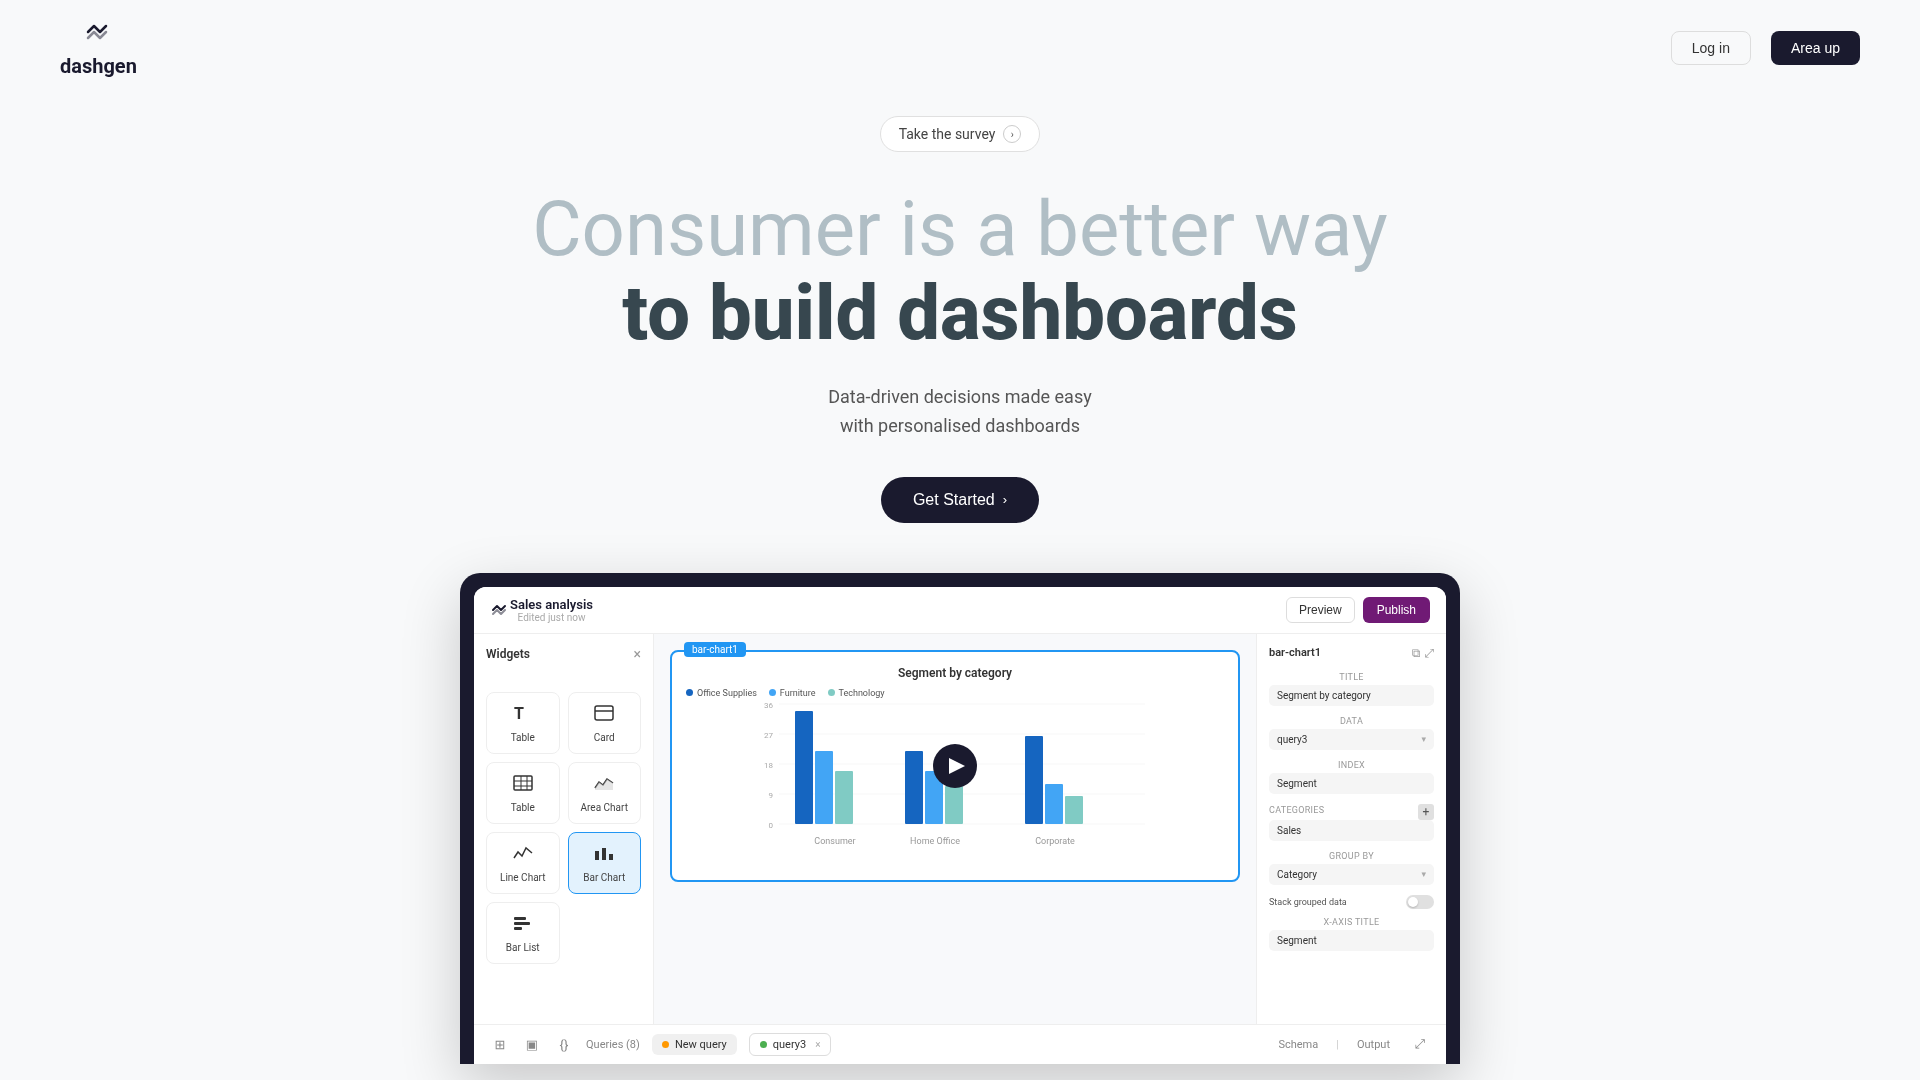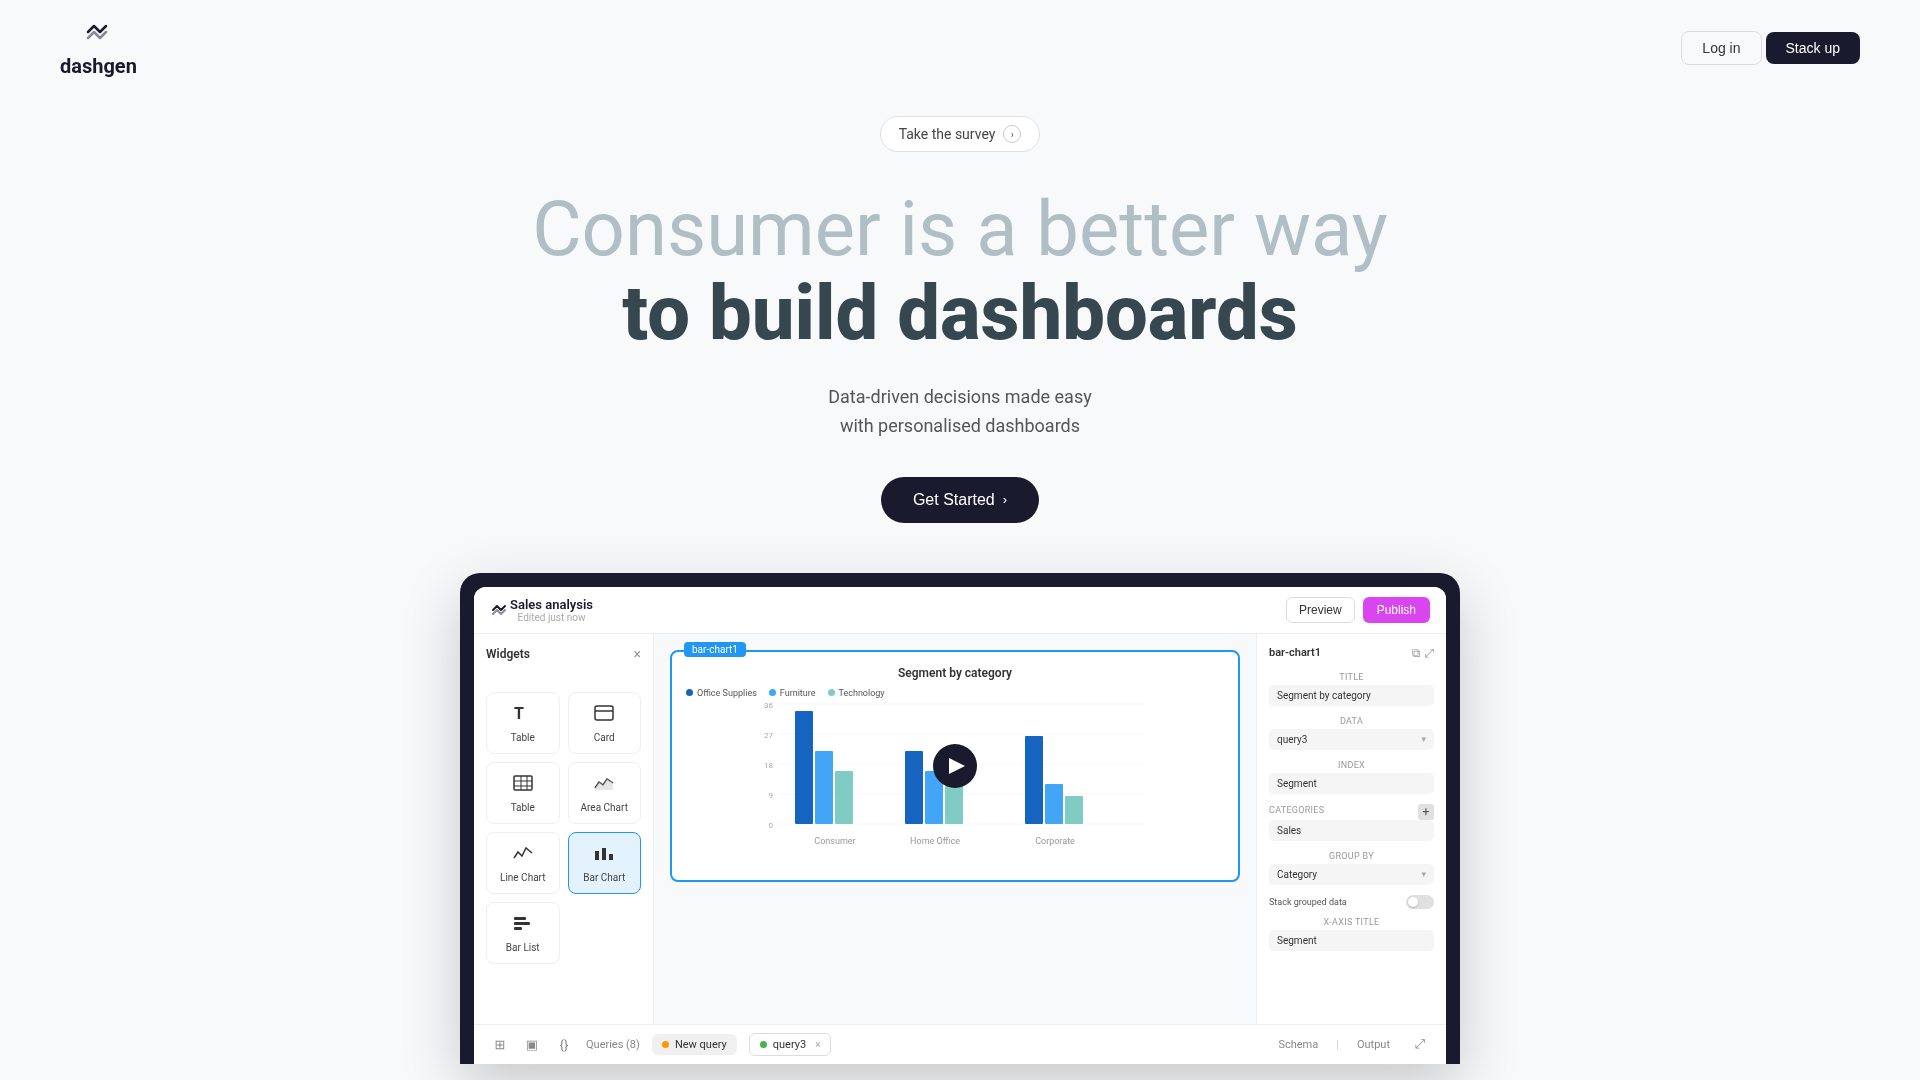--- a/index.html
+++ b/index.html
@@ -29,22 +29,21 @@
       font-weight: 700;
       color: #1a1a2e;
       flex-direction: column;
     }
     .nav-logo-icon {
       width: 28px;
       height: 28px;
     }
     .nav-actions {
       display: flex;
-      align-items: center;
-      gap: 4px;
+      gap: 20px;
       margin-left: 35px;
     }
     .btn-login {
       background: transparent;
       border: 1px solid #ddd;
       border-radius: 8px;
       padding: 8px 20px;
       font-size: 14px;
       color: #333;
       cursor: pointer;
@@ -179,21 +178,21 @@
     .btn-preview {
       background: #fff;
       border: 1px solid #ddd;
       border-radius: 6px;
       padding: 5px 12px;
       font-size: 12px;
       color: #333;
       cursor: pointer;
     }
     .btn-publish {
-      background: #d946ef;
+      background: #701a75;
       border: none;
       border-radius: 6px;
       padding: 5px 14px;
       font-size: 12px;
       color: #fff;
       cursor: pointer;
     }
 
     
     .dash-body {
@@ -502,21 +501,21 @@
 <nav>
   <div class="nav-logo">
     <svg class="nav-logo-icon" viewBox="0 0 28 28" fill="none">
       <path d="M4 14L10 8L16 14L22 8" stroke="#1a1a2e" stroke-width="2.5" stroke-linecap="round" stroke-linejoin="round" fill="none"></path>
       <path d="M4 20L10 14L16 20L22 14" stroke="#1a1a2e" stroke-width="2.5" stroke-linecap="round" stroke-linejoin="round" fill="none" opacity="0.5"></path>
     </svg>
     <span>dashgen</span>
   </div>
   <div class="nav-actions">
     <button class="btn-login">Log in</button>
-    <button class="btn-signup">Stack up</button>
+    <button class="btn-signup">Area up</button>
   </div>
 </nav>
 
 <section class="hero">
   <div class="survey-banner">
     <span>Take the survey</span>
     <div class="chevron">›</div>
   </div>
 
   <h1 class="hero-title">

